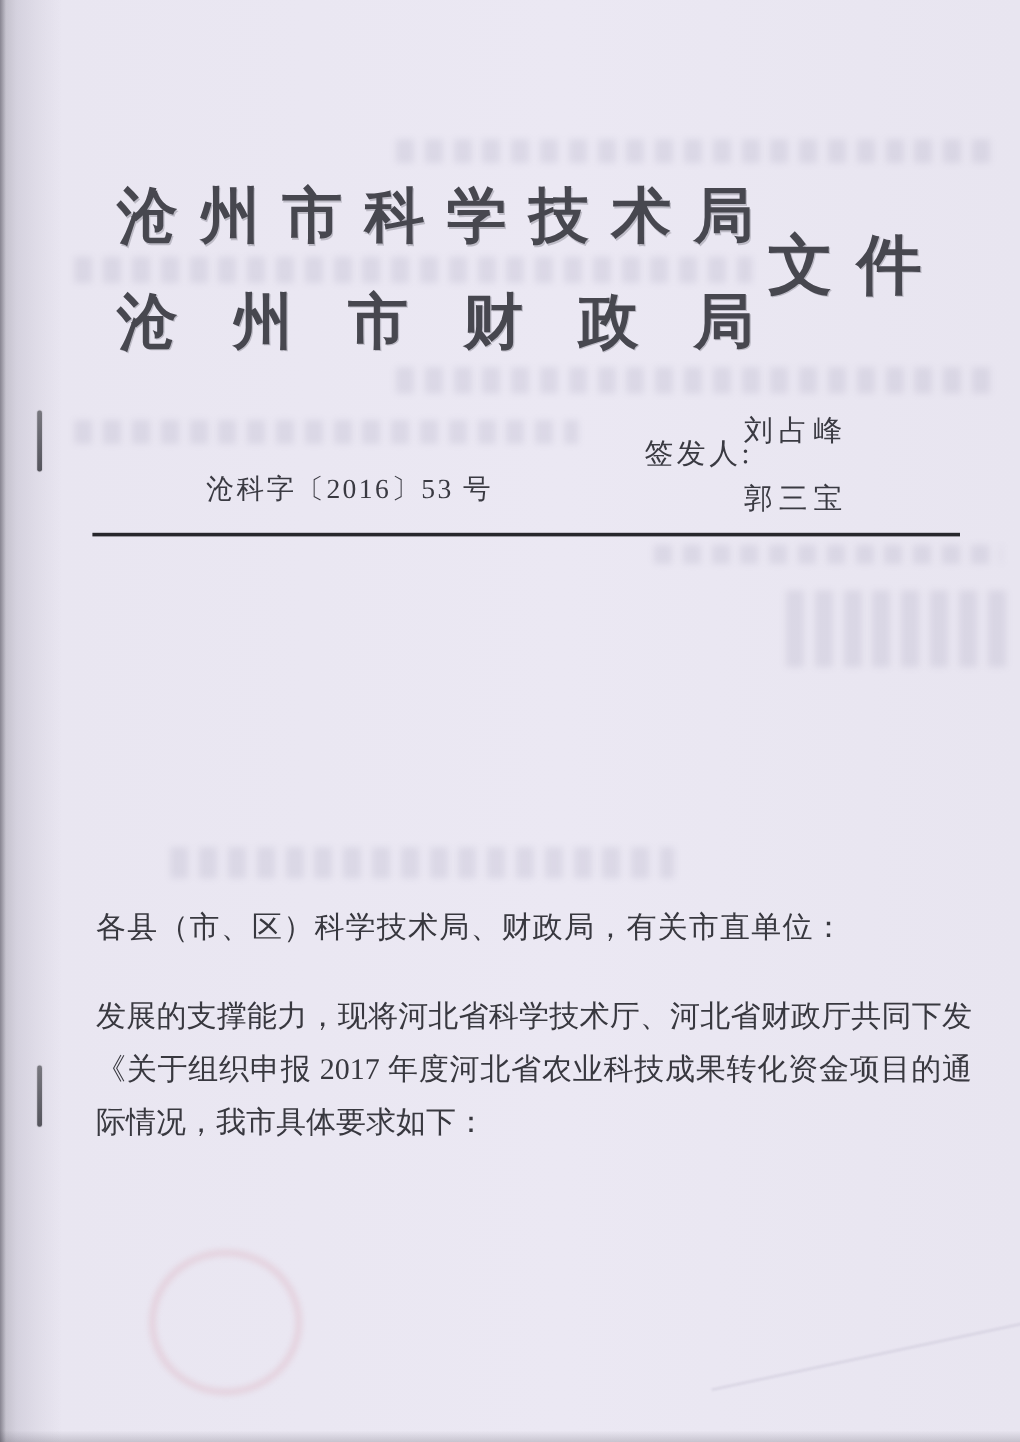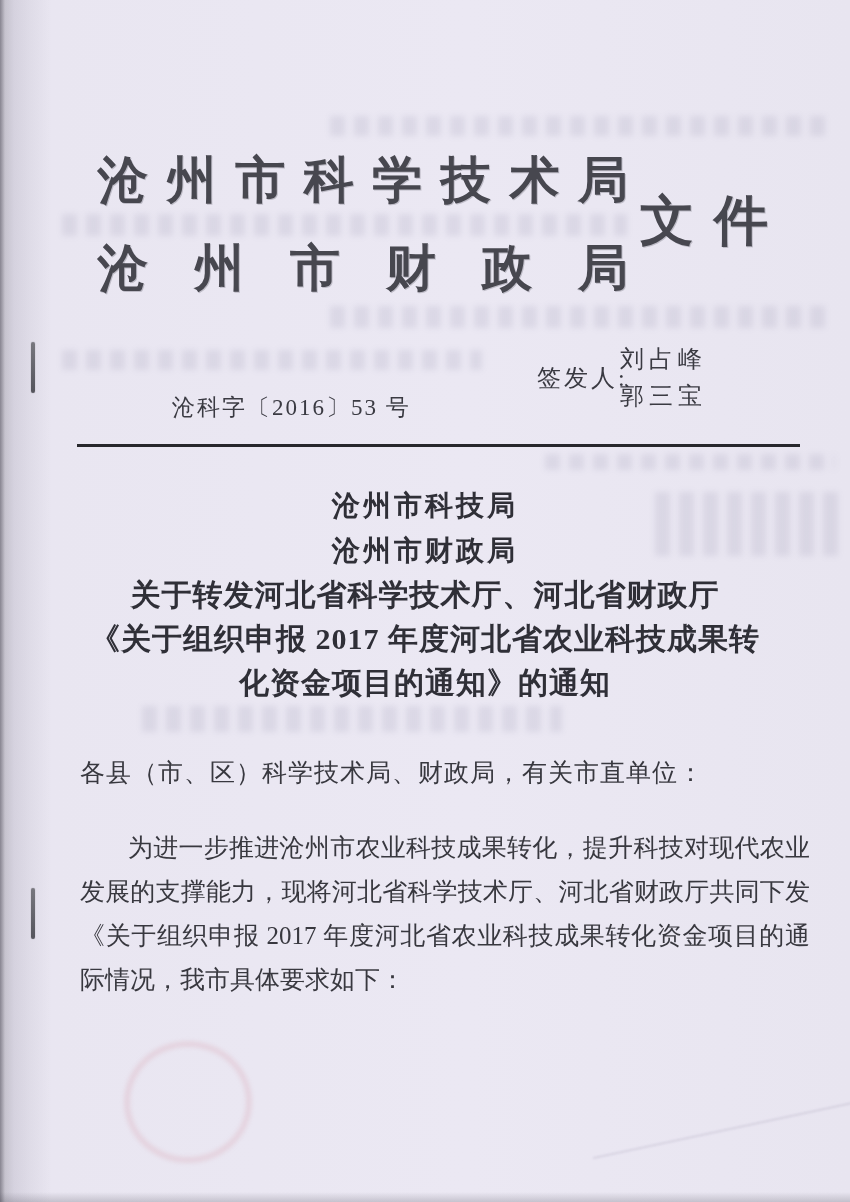--- a/index.html
+++ b/index.html
@@ -20,21 +20,21 @@
     text-shadow:1px 1px 0 rgba(60,60,70,.25);}
   .agency-line + .agency-line{margin-top:28px;}
   .doc-type{position:absolute;left:640px;top:190px;width:128px;display:flex;justify-content:space-between;
     font-size:54px;line-height:62px;font-weight:600;color:#47474f;text-shadow:1px 1px 0 rgba(60,60,70,.25);}
 
   
   .doc-number{position:absolute;left:172px;top:392px;font-size:23px;letter-spacing:2px;color:#3a3a42;}
   .issuer-label{position:absolute;left:537px;top:362px;font-size:24px;letter-spacing:3px;color:#3a3a42;}
   .signers{position:absolute;left:620px;top:343px;font-size:24px;color:#3a3a42;}
   .signer-name{letter-spacing:5px;}
-  .signer-name + .signer-name{margin-top:5px;}
+  .signer-name + .signer-name{margin-top:24px;}
 
   .divider{position:absolute;left:77px;top:444px;width:723px;height:3px;background:#27272c;}
 
   
   .title-block{position:absolute;left:0;top:483px;width:850px;text-align:center;font-weight:700;color:#2f2f37;}
   .t-sm{font-size:28px;line-height:45px;letter-spacing:3px;}
   .t-lg{font-size:30px;line-height:44px;letter-spacing:1px;}
 
   
   .salutation{position:absolute;left:80px;top:756px;font-size:25px;letter-spacing:1px;color:#38383f;}
@@ -104,31 +104,23 @@
 
   <div class="doc-number">沧科字〔2016〕53 号</div>
   <div class="issuer-label">签发人:</div>
   <div class="signers">
     <div class="signer-name">刘占峰</div>
     <div class="signer-name">郭三宝</div>
   </div>
 
   <div class="divider"></div>
 
-  <div class="title-block">
-    <div class="t-sm">沧州市科技局</div>
-    <div class="t-sm">沧州市财政局</div>
-    <div class="t-lg">关于转发河北省科学技术厅、河北省财政厅</div>
-    <div class="t-lg">《关于组织申报 2017 年度河北省农业科技成果转</div>
-    <div class="t-lg">化资金项目的通知》的通知</div>
-  </div>
 
   <div class="salutation">各县（市、区）科学技术局、财政局，有关市直单位：</div>
   <div class="body-lines">
-    <div class="body-line indent justify">为进一步推进沧州市农业科技成果转化，提升科技对现代农业</div>
     <div class="body-line justify">发展的支撑能力，现将河北省科学技术厅、河北省财政厅共同下发</div>
     <div class="body-line justify">《关于组织申报 2017 年度河北省农业科技成果转化资金项目的通</div>
     <div class="body-line">际情况，我市具体要求如下：</div>
   </div>
 
   <div class="staple staple-top"></div>
   <div class="staple staple-bottom"></div>
 
   <div class="edge-left"></div>
   <div class="edge-bottom"></div>

